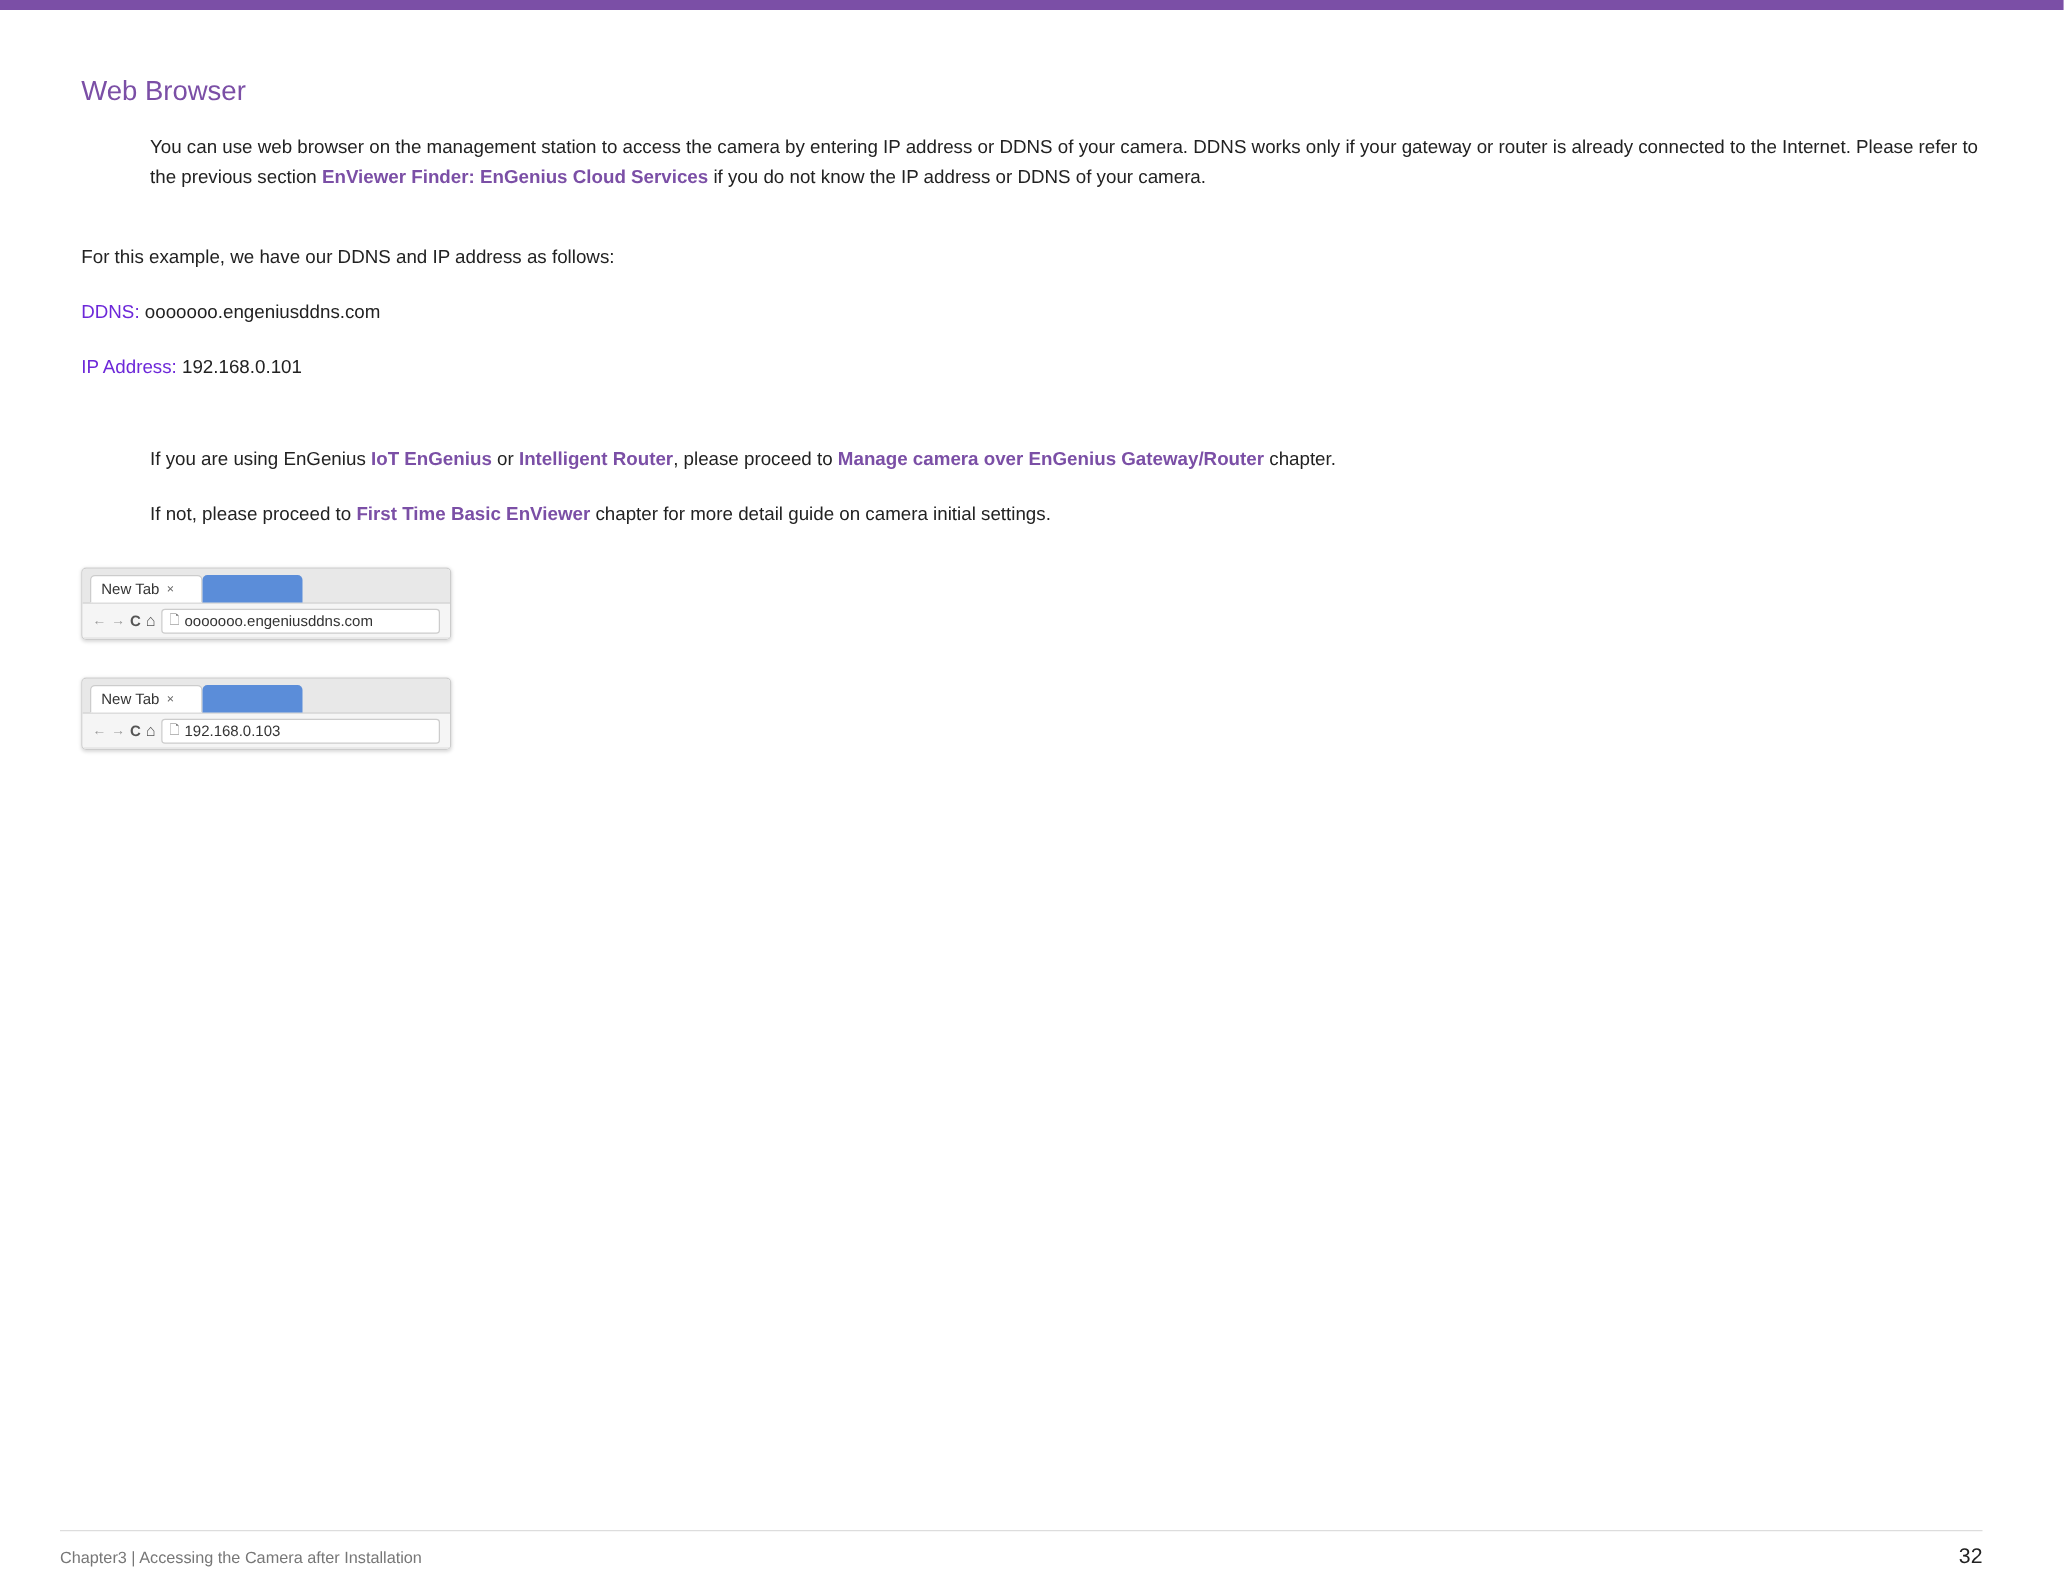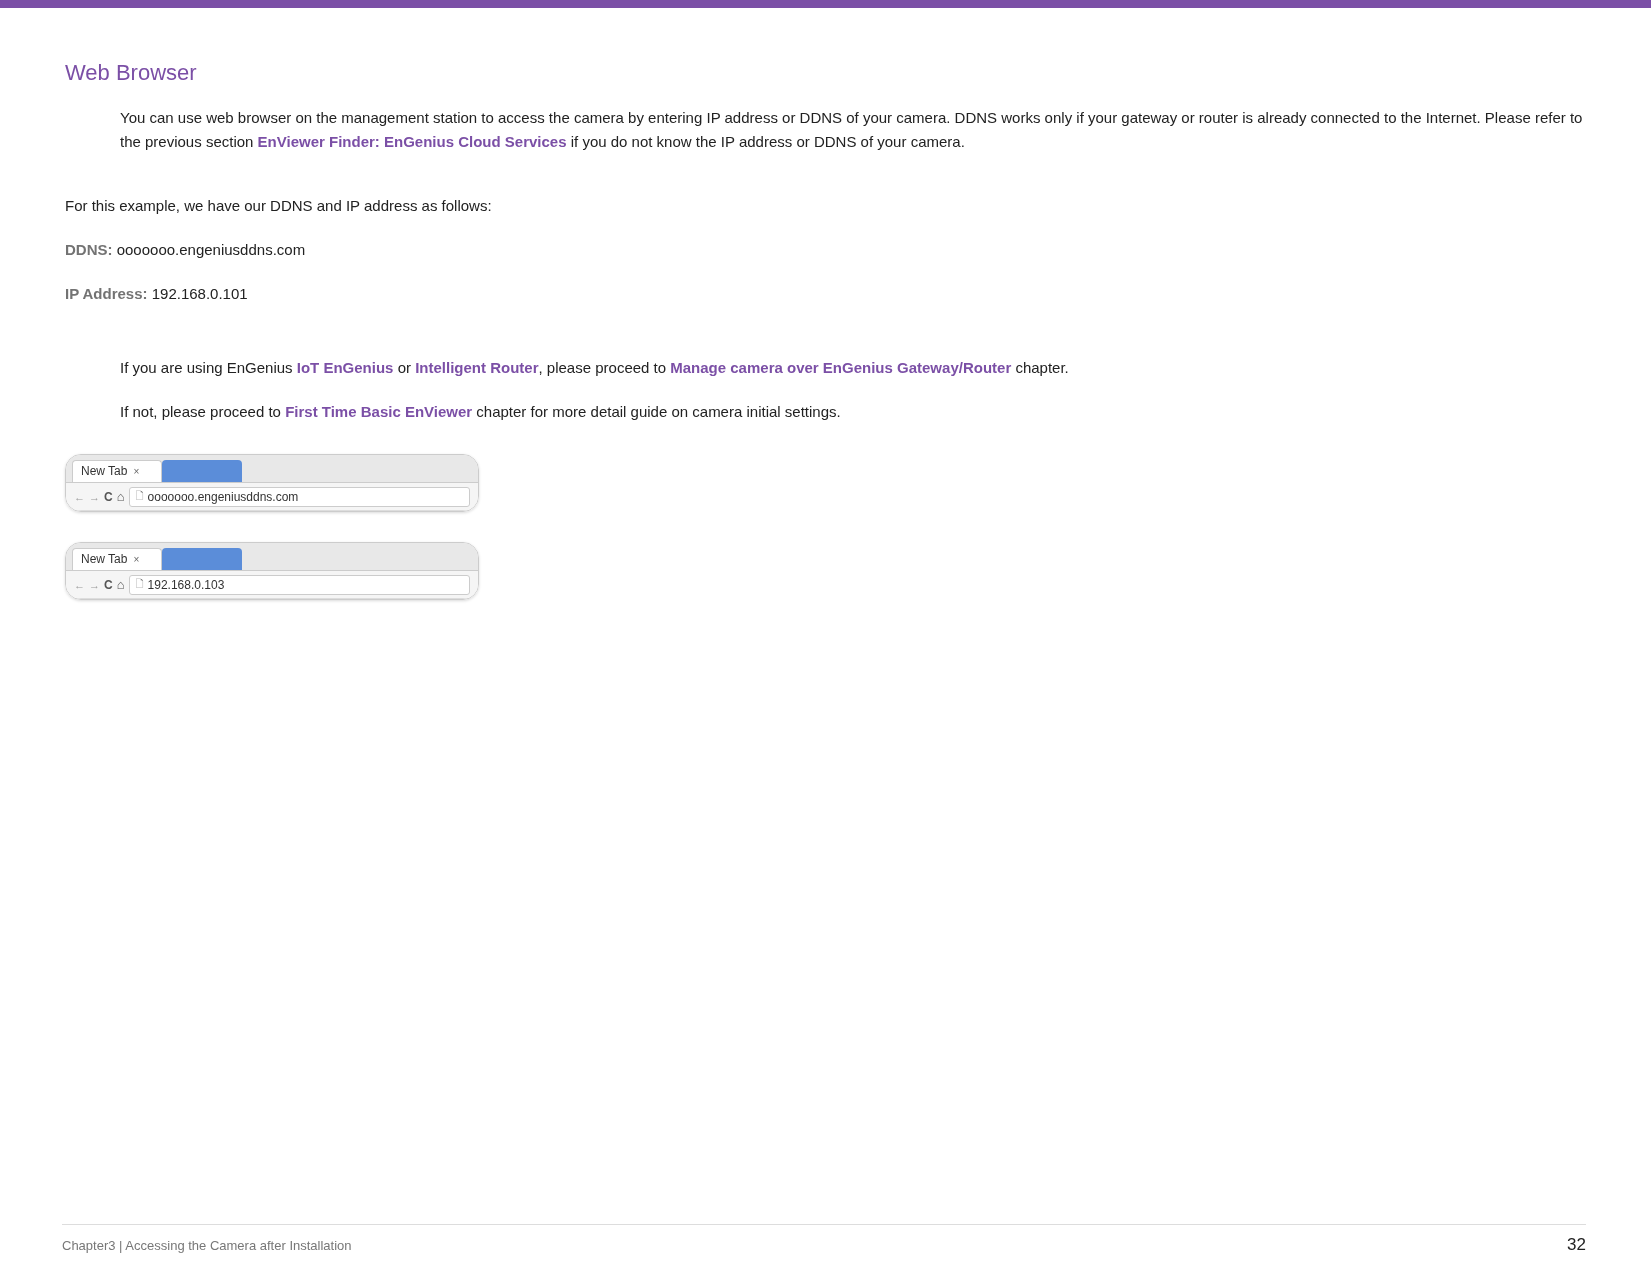--- a/index.html
+++ b/index.html
@@ -54,36 +54,36 @@
       margin-left: 55px;
     }
 
     .link {
       color: #7b4fa6;
       font-weight: bold;
       text-decoration: none;
     }
 
     .label-purple {
-      color: #737373;
-      font-weight: bold;
+      color: #6d28d9;
+      font-weight: normal;
     }
 
     .spacer {
       height: 20px;
     }
 
     .spacer-sm {
       height: 10px;
     }
 
     .browser-mock {
-      width: 414px;
+      width: 296px;
       border: 1px solid #cccccc;
-      border-radius: 16px;
+      border-radius: 4px;
       overflow: hidden;
       margin-bottom: 20px;
       box-shadow: 0 1px 3px rgba(0,0,0,0.15);
     }
 
     .browser-tab-bar {
       display: flex;
       align-items: center;
       background: #e8e8e8;
       padding: 4px 6px 0 6px;
@@ -168,21 +168,21 @@
     }
 
     .address-text {
       font-size: 12px;
       color: #333;
     }
 
     .footer {
       position: absolute;
       bottom: 20px;
-      left: 62px;
+      left: 48px;
       right: 65px;
       display: flex;
       justify-content: space-between;
       align-items: center;
       border-top: 1px solid #ddd;
       padding-top: 10px;
     }
 
     .footer-text {
       font-size: 13px;

